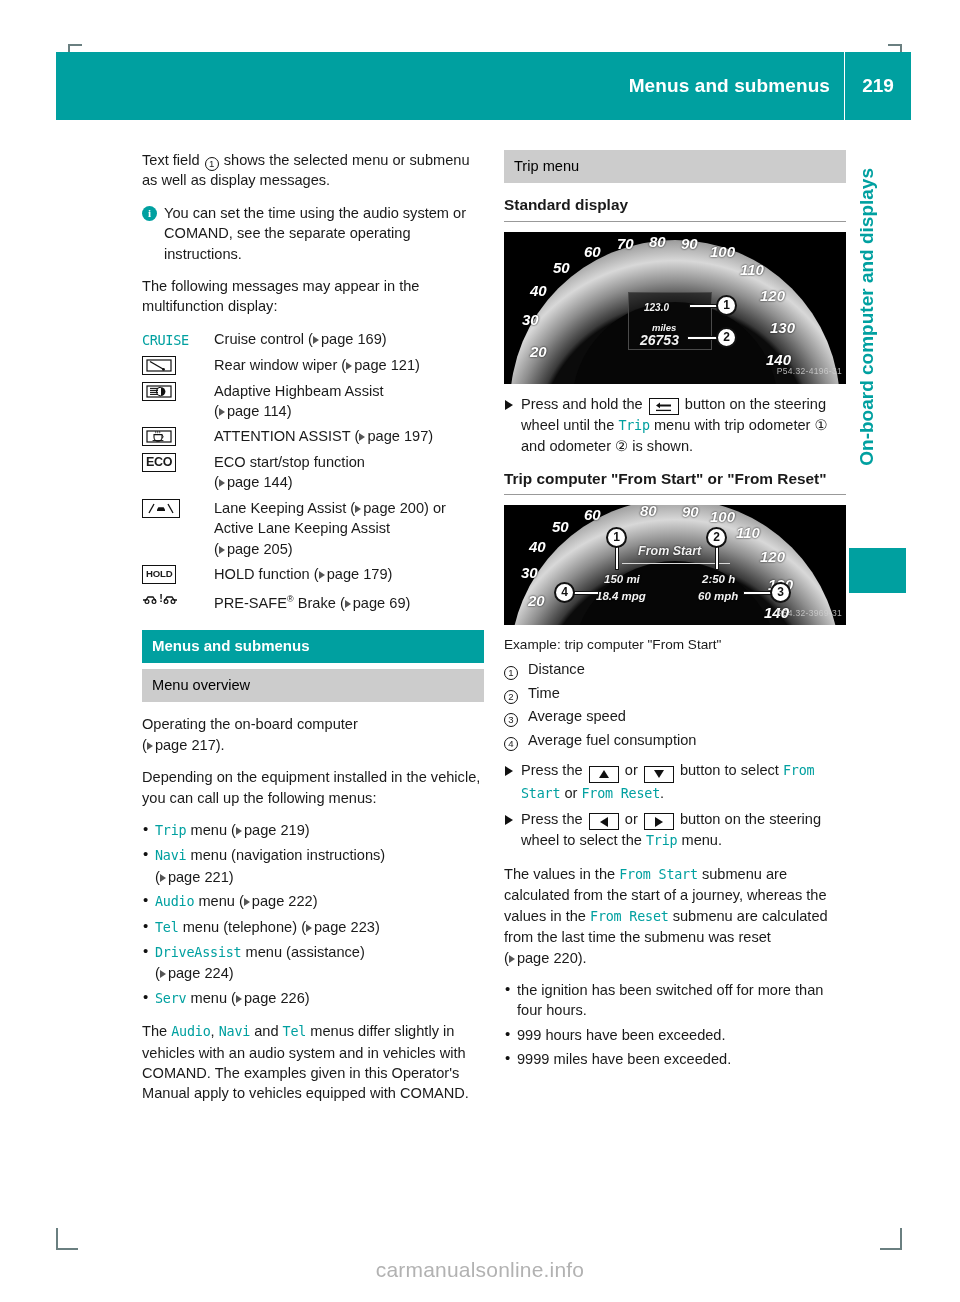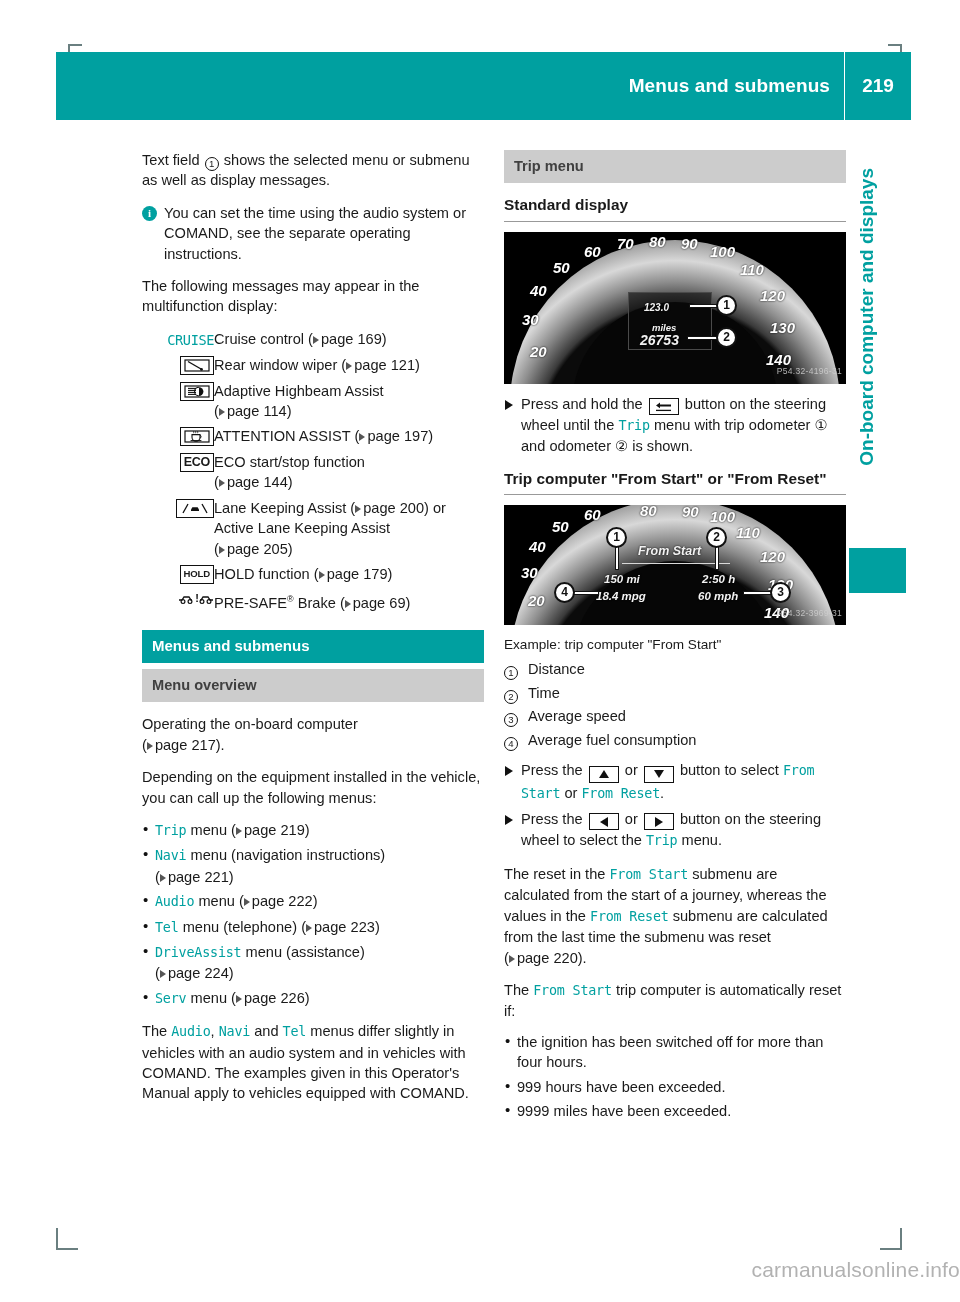--- a/index.html
+++ b/index.html
@@ -131,21 +131,21 @@
   .msg-table { margin-bottom: 16px; }
   .msg-row {
     display: flex;
     align-items: flex-start;
     margin-bottom: 5px;
   }
   .msg-ico {
     flex: 0 0 auto;
     width: 72px;
     display: flex;
-    justify-content: flex-end;
+    justify-content: flex-start;
     padding-top: 1px;
   }
   .msg-txt { flex: 1 1 auto; padding-top: 0px; }
 
   .icon-box {
     border: 1.6px solid #111;
     height: 19px;
     min-width: 34px;
     display: inline-flex;
     align-items: center;
@@ -174,22 +174,22 @@
   .bar-teal {
     background: #00a0a0;
     color: #fff;
     font-weight: bold;
     font-size: 15px;
     padding: 6px 10px 7px 10px;
     margin: 4px 0 6px 0;
   }
   .bar-gray {
     background: #cccccc;
-    color: #404040;
-    font-weight: bold;
+    color: #000000;
+    font-weight: normal;
     font-size: 14.6px;
     padding: 6px 28px 7px 10px;
     margin: 0 0 12px 0;
   }
   .h-sub {
     font-weight: bold;
     font-size: 15.4px;
     margin: 8px 0 5px 0;
   }
   .h-rule {
@@ -349,21 +349,21 @@
     z-index: 7;
     opacity: .85;
   }
   .caption { font-size: 13.6px; margin: 0 0 4px 0; }
 
   
   .watermark {
     position: absolute;
     left: 0; right: 0;
     top: 1258px;
-    text-align: right;
+    text-align: center;
     color: #b2b2b2;
     font-size: 21px;
     letter-spacing: .2px;
     font-family: "Liberation Sans", sans-serif;
   }
   .sup { font-size: 9px; vertical-align: super; }
 </style>
 </head>
 <body>
 
@@ -715,33 +715,28 @@
         <span class="keybox">
             <span class="tri-r"></span>
           </span>
         <span>button on the steering wheel to select the</span>
         <span class="mono">Trip</span>
         <span>menu.</span>
       </li>
     </ul>
 
     <p>
-      <span>The reset in the</span>
+      <span>The values in the</span>
       <span class="mono">From Start</span>
       <span>submenu are calculated from the start of a journey, whereas the values in the</span>
       <span class="mono">From Reset</span>
       <span>submenu are calculated from the last time the submenu was reset</span>
       <span class="pgref">(<span class="tri"></span><span>page 220</span>).</span>
     </p>
 
-    <p class="tight">
-      <span>The</span>
-      <span class="mono">From Start</span>
-      <span>trip computer is automatically reset if:</span>
-    </p>
 
     <ul class="dots">
       <li>the ignition has been switched off for more than four hours.</li>
       <li>999 hours have been exceeded.</li>
       <li>9999 miles have been exceeded.</li>
     </ul>
 
   </div>
 
   <div class="watermark">carmanualsonline.info</div>

